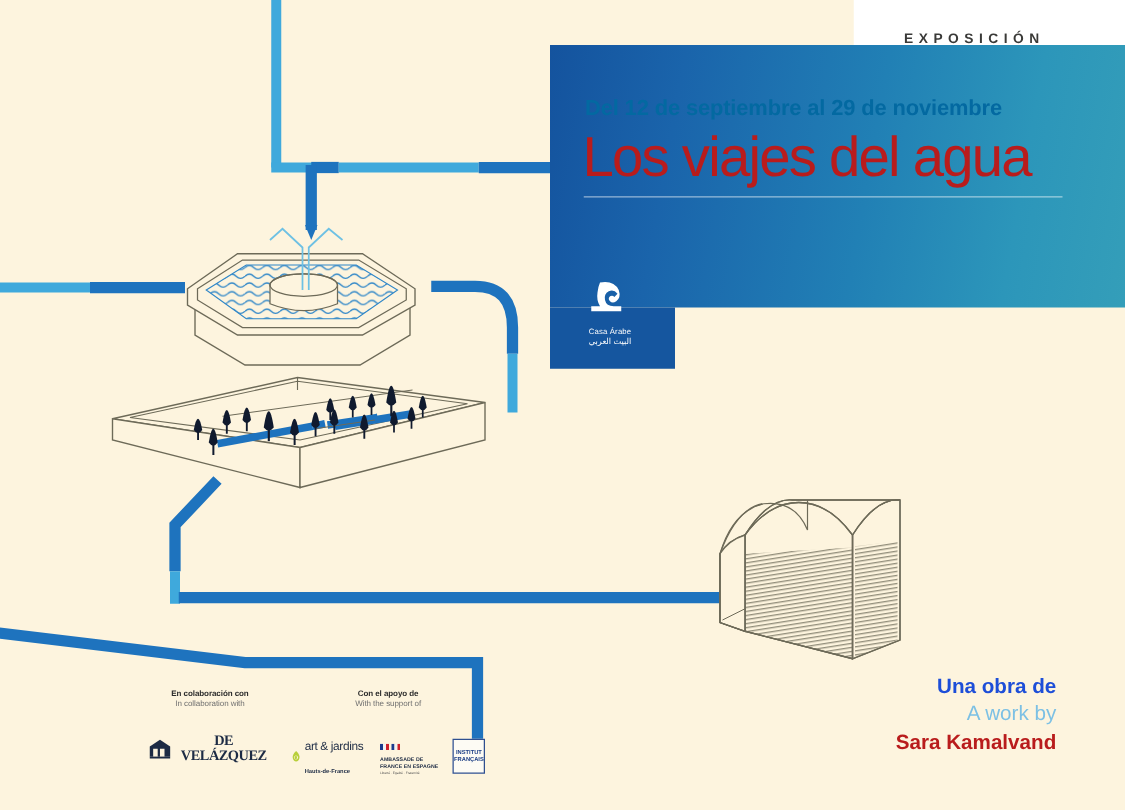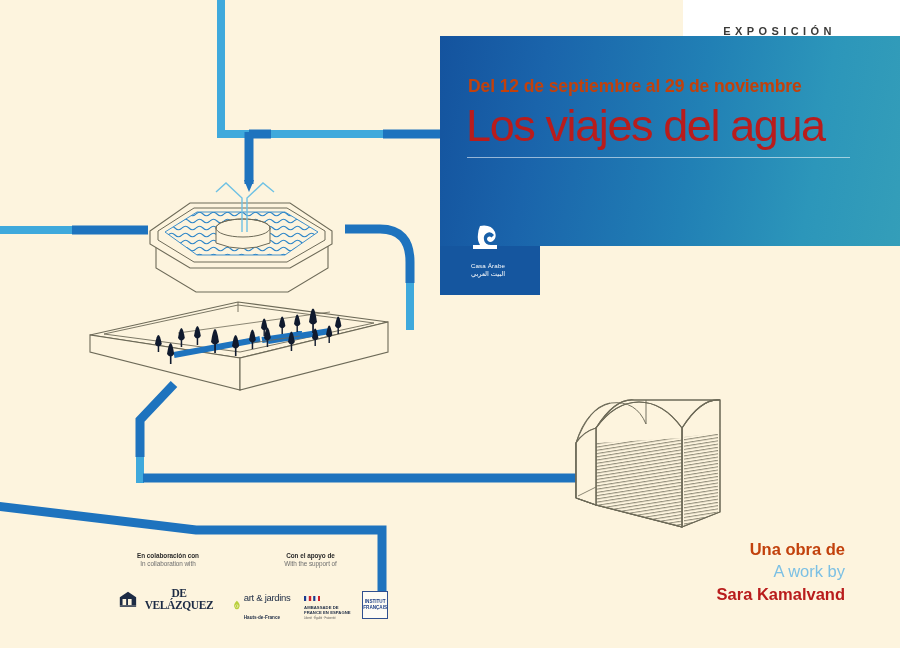--- a/index.html
+++ b/index.html
@@ -61,21 +61,21 @@
     color: #3a3a38;
     margin-top: 14px;
   }
 
   .dates {
     position: absolute;
     left: 468px;
     top: 76px;
     font-size: 17.5px;
     font-weight: 700;
-    color: #c2410c;
+    color: #0369a1;
     letter-spacing: -0.1px;
   }
   .main-title {
     position: absolute;
     left: 466px;
     top: 102px;
     font-size: 45px;
     font-weight: 400;
     color: #b91c1c;
     letter-spacing: -1.4px;
@@ -137,21 +137,21 @@
   .ca-name .ar { font-size: 6.6px; }
 
   
   .credit {
     position: absolute;
     right: 55px;
     top: 538px;
     text-align: right;
     line-height: 1.35;
   }
-  .credit .c1 { font-size: 16.5px; font-weight: 700; color: #c2410c; }
+  .credit .c1 { font-size: 16.5px; font-weight: 700; color: #1d4ed8; }
   .credit .c2 { font-size: 16.5px; font-weight: 400; color: #7cc0e4; }
   .credit .c3 { font-size: 16.5px; font-weight: 700; color: #b91c1c; }
 
   
   .sponsors {
     position: absolute;
     left: 118px;
     top: 552px;
     width: 270px;
     height: 56px;

